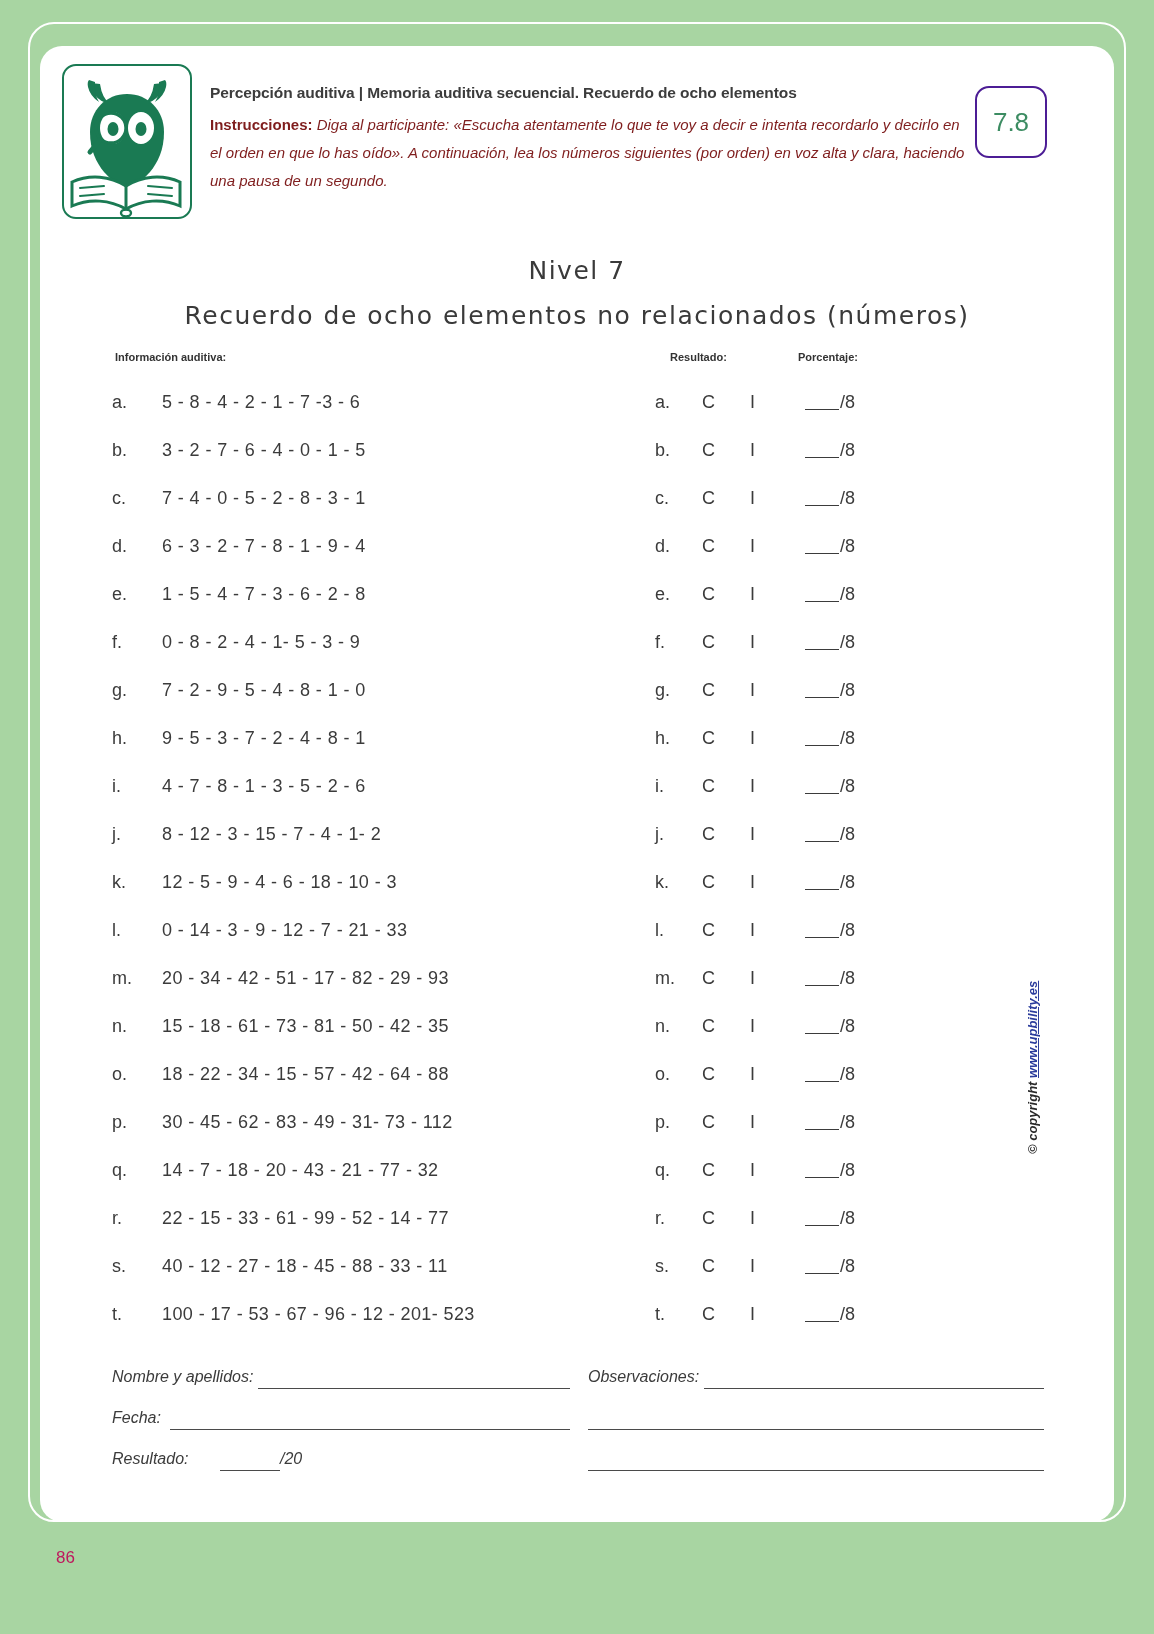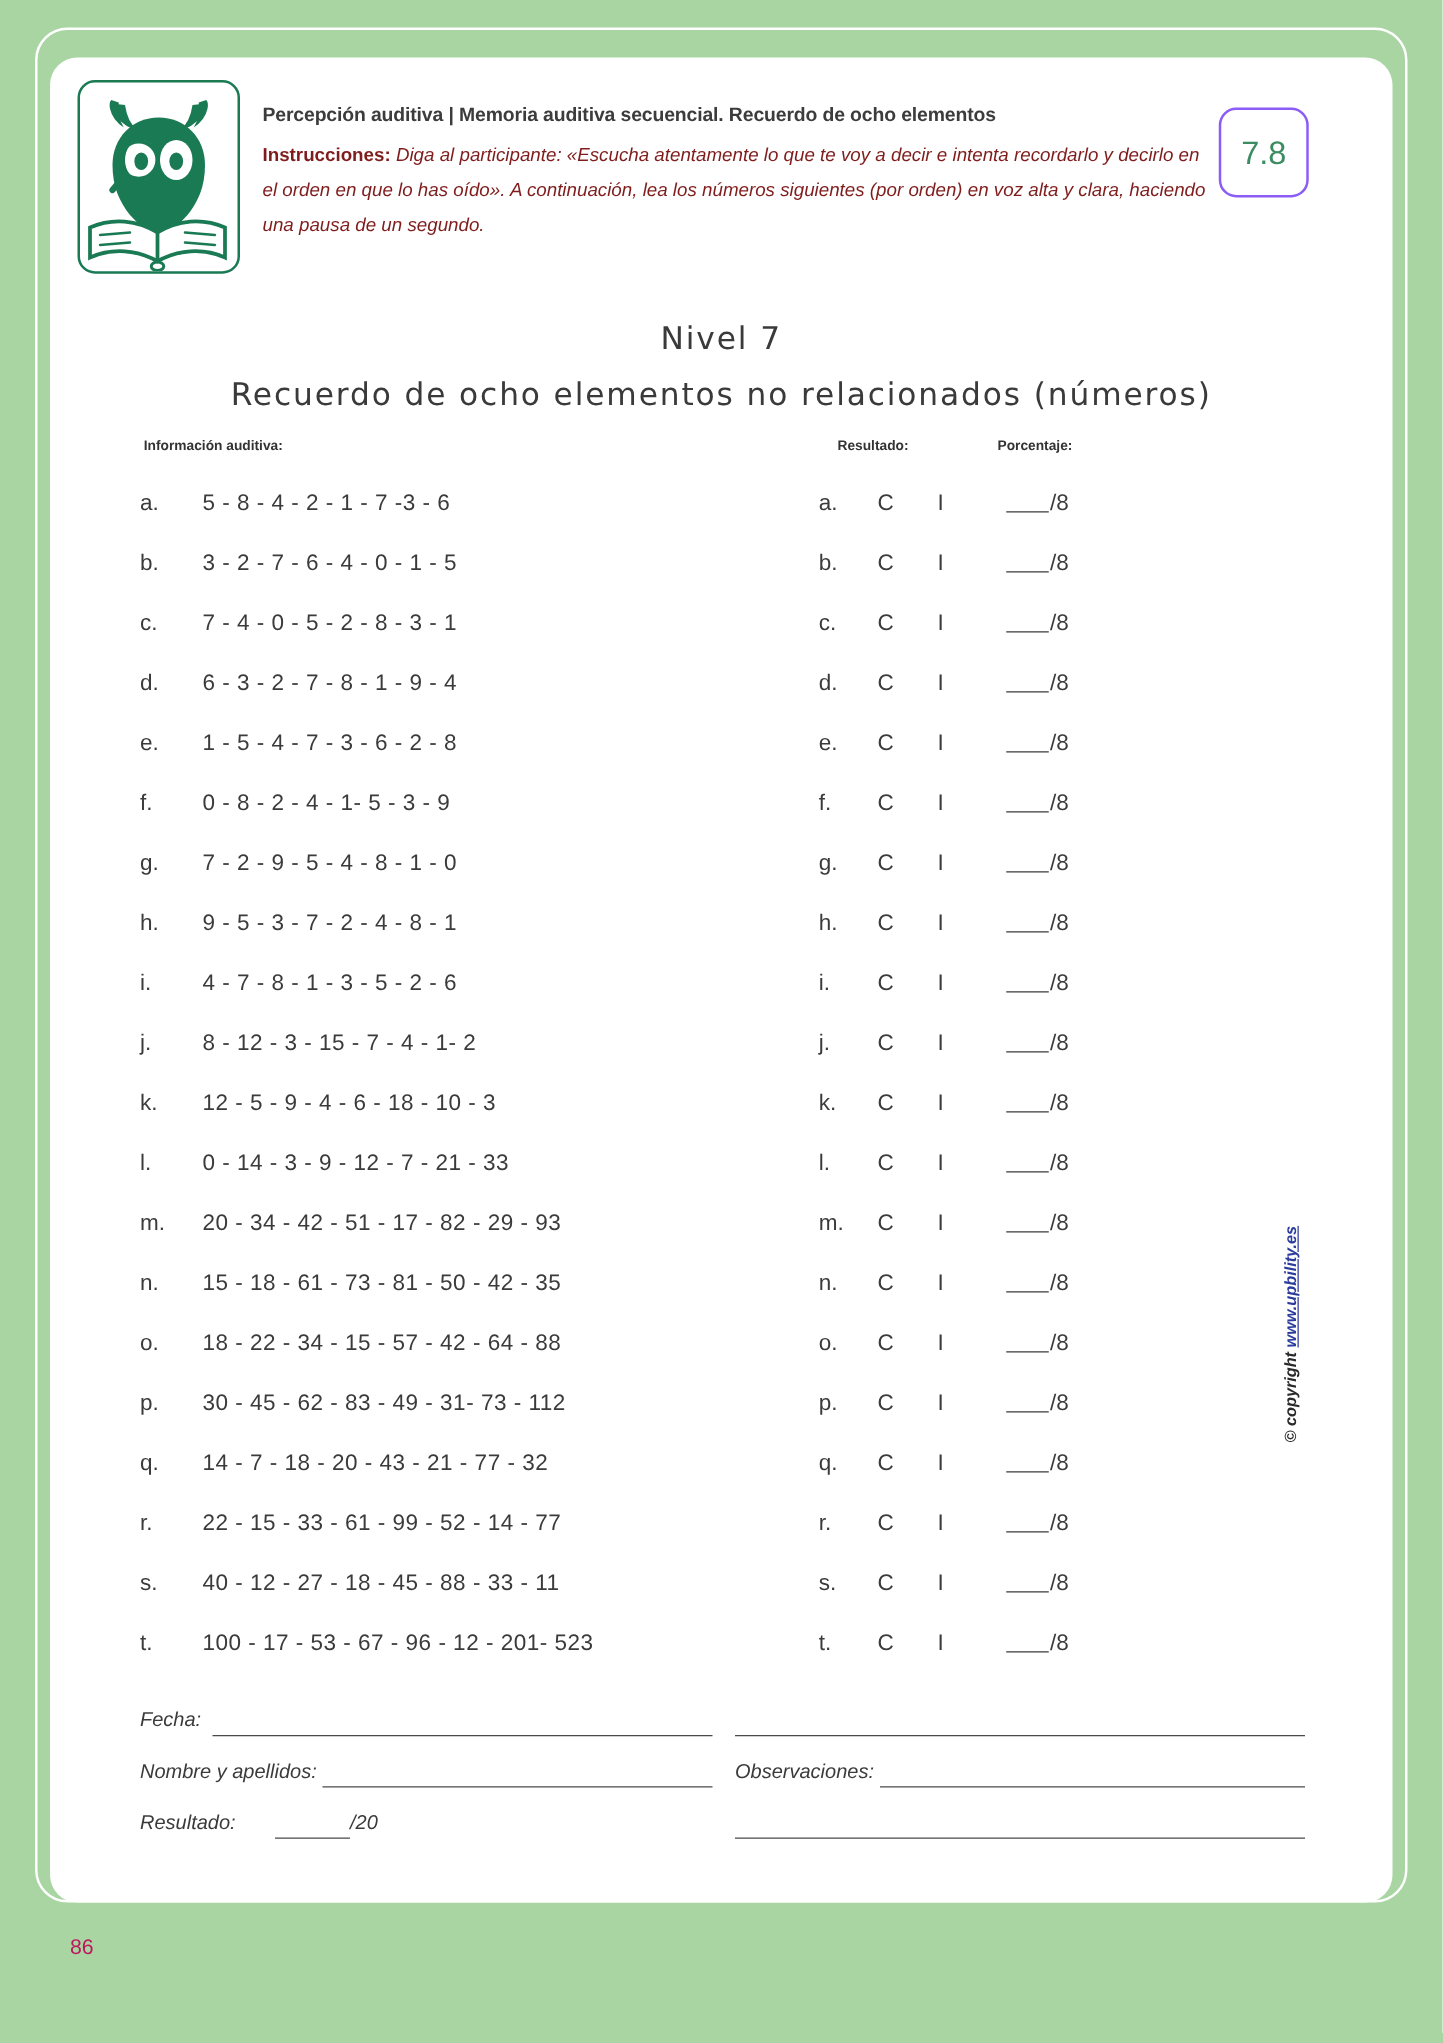--- a/index.html
+++ b/index.html
@@ -81,21 +81,21 @@
   }
   .hdr-instr b { font-weight: bold; font-style: normal; }
   .hdr-instr i { font-style: italic; }
 
   #badge {
     position: absolute;
     left: 935px;
     top: 40px;
     width: 72px;
     height: 72px;
-    border: 2px solid #8b5cf6;
+    border: 2px solid #4c1d95;
     border-radius: 14px;
     background: #ffffff;
     box-sizing: border-box;
     display: flex;
     align-items: center;
     justify-content: center;
     font-size: 26px;
     color: #3c8c62;
     font-family: "Liberation Sans", sans-serif;
   }
@@ -448,29 +448,29 @@
         <span class="r-c">C</span>
         <span class="r-i">I</span>
         <span class="r-score"><span class="blank-u"></span><span>/8</span></span>
       </div>
     </div>
 
   <div id="copyright"><span>© copyright </span><span class="link">www.upbility.es</span></div>
 
   <div id="footer">
     <div class="f-row">
-      <span class="f-label" style="left:72px; top:4px;">Fecha:</span>
-      <span class="f-line" style="left:130px; top:24px; width:400px;"></span>
-      <span class="f-line" style="left:548px; top:24px; width:456px;"></span>
-    </div>
-    <div class="f-row">
       <span class="f-label" style="left:72px; top:4px;">Nombre y apellidos:</span>
       <span class="f-line" style="left:218px; top:24px; width:312px;"></span>
       <span class="f-label" style="left:548px; top:4px;">Observaciones:</span>
       <span class="f-line" style="left:664px; top:24px; width:340px;"></span>
+    </div>
+    <div class="f-row">
+      <span class="f-label" style="left:72px; top:4px;">Fecha:</span>
+      <span class="f-line" style="left:130px; top:24px; width:400px;"></span>
+      <span class="f-line" style="left:548px; top:24px; width:456px;"></span>
     </div>
     <div class="f-row">
       <span class="f-label" style="left:72px; top:4px;">Resultado:</span>
       <span class="f-line" style="left:180px; top:24px; width:60px;"></span>
       <span class="f-label" style="left:240px; top:4px;">/20</span>
       <span class="f-line" style="left:548px; top:24px; width:456px;"></span>
     </div>
   </div>
 
 </div>

